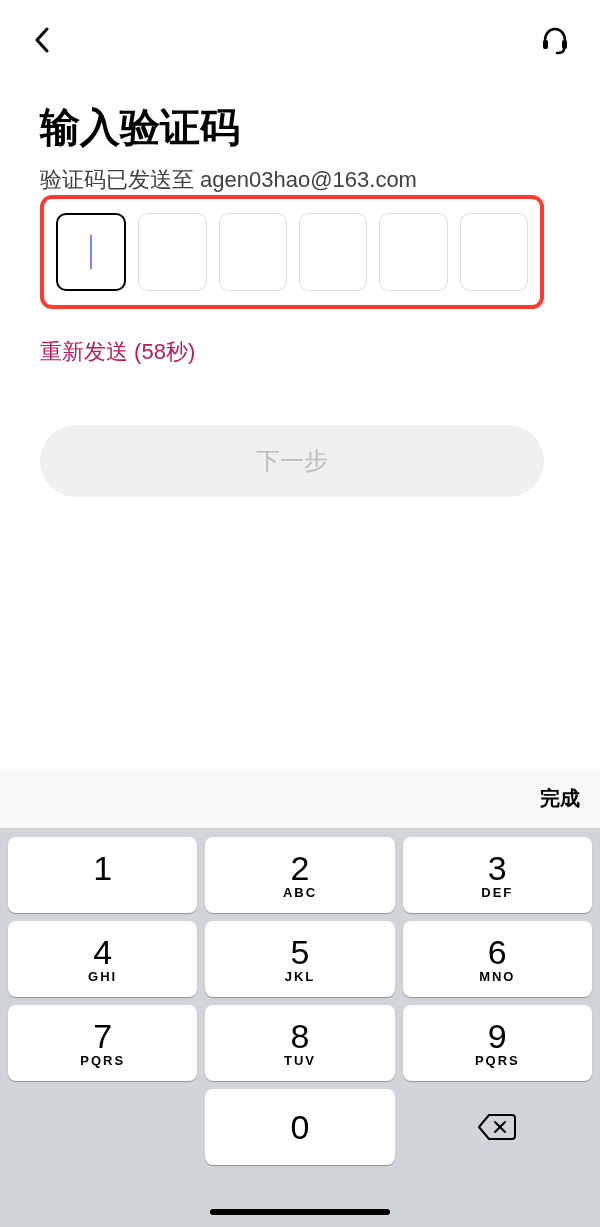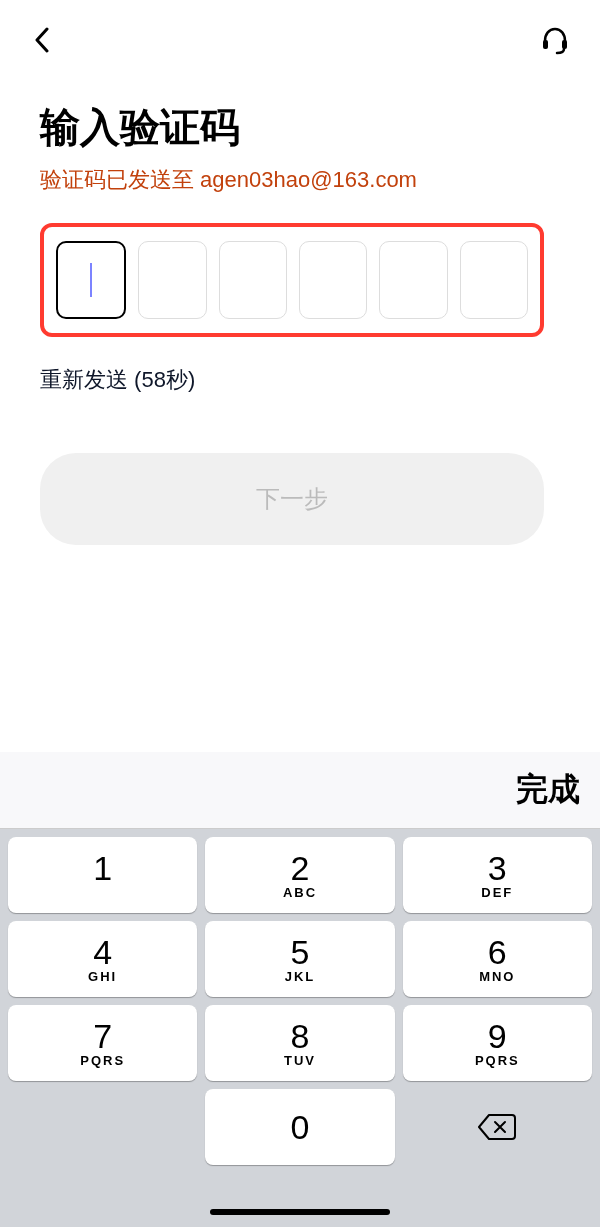--- a/index.html
+++ b/index.html
@@ -43,22 +43,21 @@
       padding: 30px 56px 0 40px;
     }
     .title {
       font-size: 40px;
       font-weight: 700;
       color: #000;
       margin-bottom: 10px;
     }
     .subtitle {
       font-size: 22px;
-      color: #c2410c;
-      margin-bottom: 28px;
+      color: #404040;
     }
     .code-container {
       border: 4px solid #ff3b30;
       border-radius: 12px;
       padding: 14px 12px;
       display: flex;
       gap: 12px;
       justify-content: space-between;
       margin-bottom: 28px;
     }
@@ -80,26 +79,26 @@
       height: 34px;
       background: #7c83ff;
       animation: blink 1s infinite;
     }
     @keyframes blink {
       0%, 50% { opacity: 1; }
       51%, 100% { opacity: 0; }
     }
     .resend {
       font-size: 22px;
-      color: #0f172a;
+      color: #be185d;
       margin-bottom: 58px;
     }
     .next-button {
       width: 100%;
-      height: 92px;
+      height: 72px;
       border-radius: 36px;
       background: #f0f0f0;
       border: none;
       font-size: 24px;
       color: #bbb;
       display: flex;
       align-items: center;
       justify-content: center;
     }
     .keyboard-area {
@@ -109,21 +108,21 @@
       right: 0;
       background: #d1d4d9;
     }
     .keyboard-toolbar {
       background: #f8f8fa;
       padding: 16px 20px;
       text-align: right;
       border-bottom: 1px solid #ccc;
     }
     .done-button {
-      font-size: 32px;
+      font-size: 20px;
       font-weight: 600;
       color: #000;
     }
     .keypad {
       padding: 8px;
     }
     .keypad-row {
       display: flex;
       gap: 8px;
       margin-bottom: 8px;

